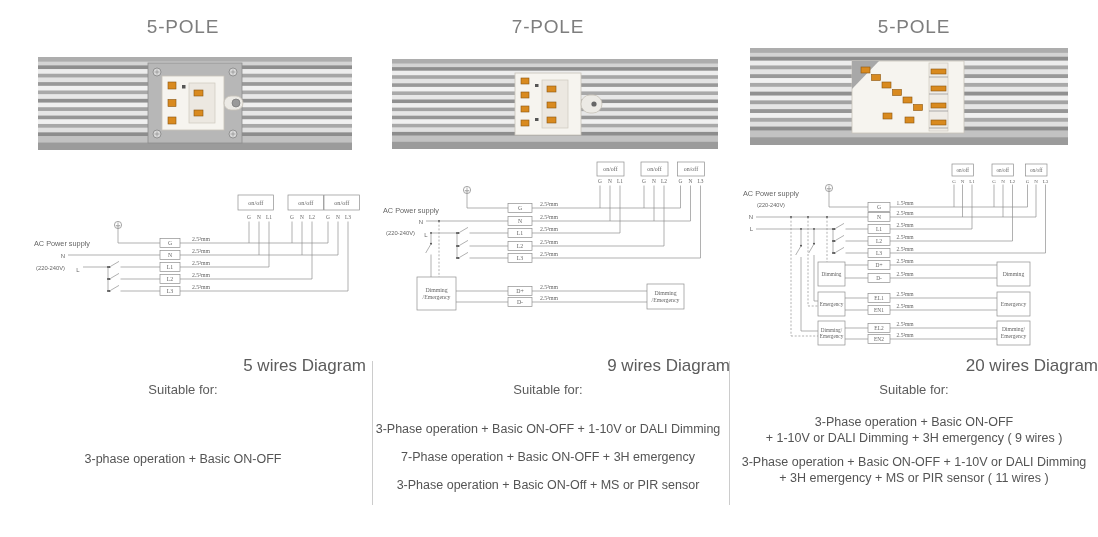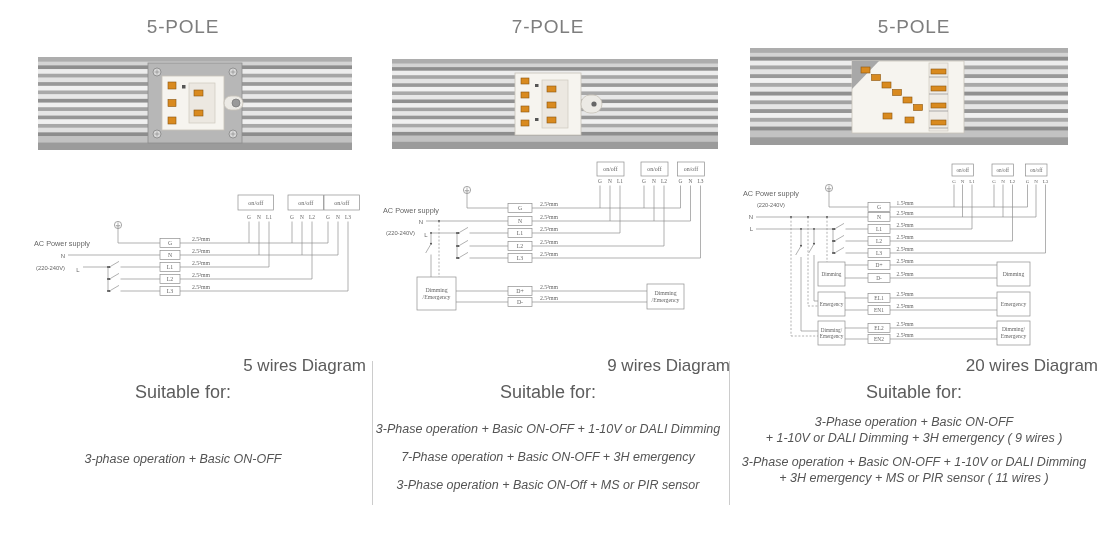--- a/index.html
+++ b/index.html
@@ -1,22 +1,22 @@
 <!DOCTYPE html>
 <html><head>
 <meta charset="utf-8">
 <style>
   html,body{margin:0;padding:0;}
   body{width:1098px;height:537px;background:#fff;position:relative;overflow:hidden;
        font-family:"Liberation Sans","DejaVu Sans",sans-serif;}
   .col-title{position:absolute;top:16px;font-size:19px;letter-spacing:.8px;color:#7e7e7e;text-align:center;}
   .photo,.diagram{position:absolute;}
   .wires-heading{position:absolute;top:356px;font-size:17px;color:#5c5c5c;text-align:right;}
-  .suitable{position:absolute;top:382px;font-size:18px;color:#5c5c5c;text-align:center;}
-  .option{position:absolute;font-size:12.5px;color:#545454;text-align:center;white-space:pre-line;line-height:16px;font-style:italic;}
+  .suitable{position:absolute;top:382px;font-size:13px;color:#5c5c5c;text-align:center;}
+  .option{position:absolute;font-size:12.5px;color:#545454;text-align:center;white-space:pre-line;line-height:16px;}
   .divider{position:absolute;top:361px;height:144px;width:1px;background:#ccc;}
 </style>
 </head>
 <body>
 
 <div class="col-title" style="left:0;width:366px">5-POLE</div>
 <div class="col-title" style="left:366px;width:364px">7-POLE</div>
 <div class="col-title" style="left:730px;width:368px">5-POLE</div>
 
 <svg class="photo" id="photo0" style="left:38px;top:57px" width="314" height="93" viewBox="0 0 314 93">

